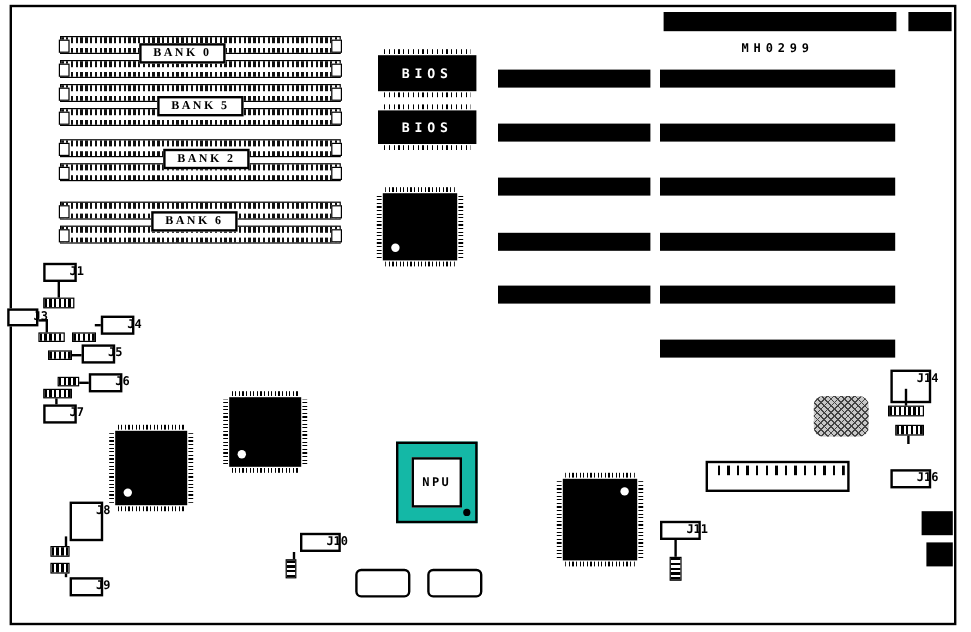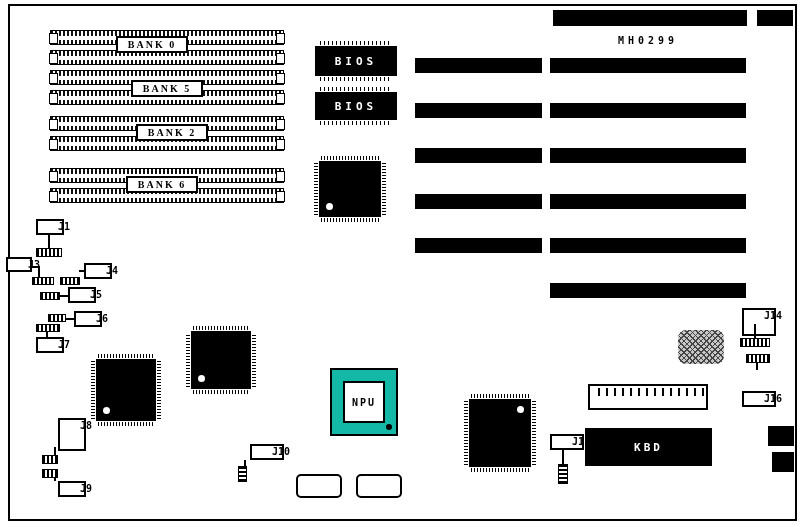--- a/index.html
+++ b/index.html
@@ -169,21 +169,20 @@
         <span class="dot dot-tr"></span>
       </div>
   </div>
 
   <div class="abs npu-outer" style="left:330px; top:368px; width:68px; height:68px;">
     <div class="npu-inner">NPU</div>
     <span class="npu-dot"></span>
   </div>
 
   <div class="abs kbd-header" style="left:588px; top:384px; width:120px; height:26px;"></div>
-  <div class="abs kbd-box" style="left:585px; top:428px; width:127px; height:38px;">KBD</div>
 
   <div class="abs hatch-blob" style="left:678px; top:330px; width:46px; height:34px;"></div>
 
   <div class="abs edge-conn" style="left:768px; top:426px; width:26px; height:20px;"></div>
   <div class="abs edge-conn" style="left:772px; top:452px; width:22px; height:20px;"></div>
 
   <div class="abs crystal" style="left:296px; top:474px; width:46px; height:24px;"></div>
   <div class="abs crystal" style="left:356px; top:474px; width:46px; height:24px;"></div>
 
   <div class="abs jlabel" style="left:36px; top:219px; width:28px; height:16px;">J1</div>

